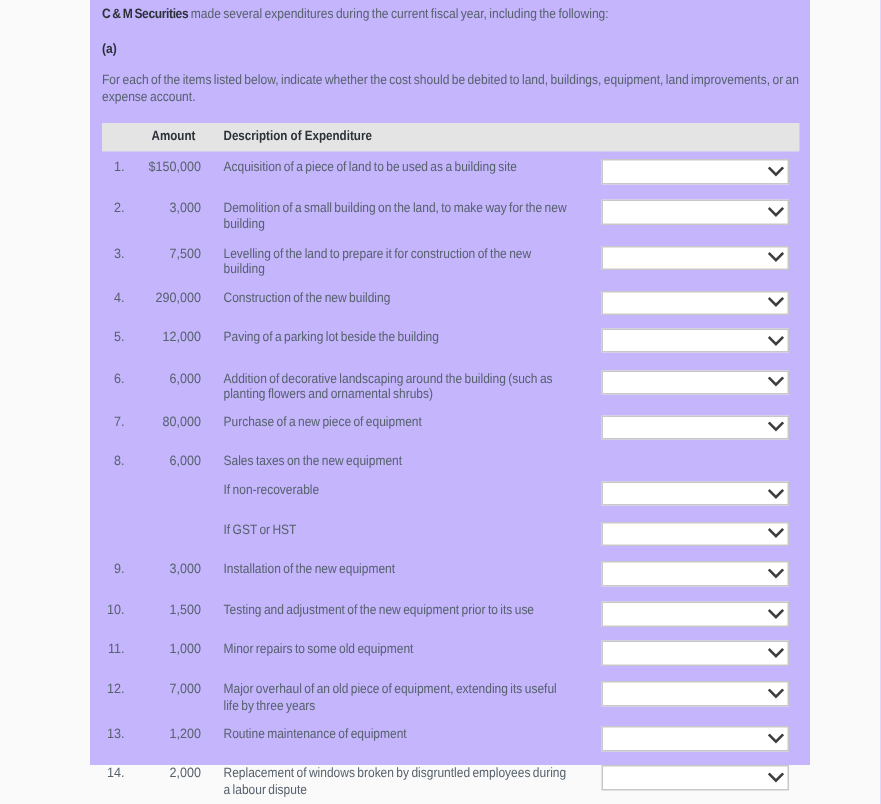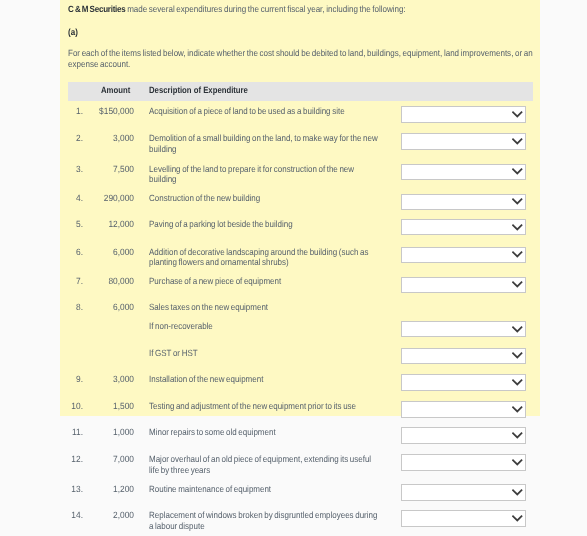--- a/index.html
+++ b/index.html
@@ -1,20 +1,20 @@
 <!DOCTYPE html>
 <html><head>
 <meta charset="utf-8">
 <style>
   html,body{margin:0;padding:0;}
   body{width:587px;height:536px;background:#fafafa;overflow:hidden;
        font-family:"Liberation Sans",sans-serif;
        -webkit-font-smoothing:antialiased;text-rendering:geometricPrecision;}
   #app{position:relative;width:587px;height:536px;}
-  .sheet{position:absolute;left:60px;top:0;width:480px;height:416px;background:#fef9c3;}
+  .sheet{position:absolute;left:60px;top:0;width:480px;height:510px;background:#c4b5fd;}
 
   
   .para{position:absolute;left:8px;font-size:9px;color:#56616c;line-height:10.9px;
         word-spacing:-0.7px;transform:scaleX(0.8925);transform-origin:left top;width:540px;}
   .para .b{font-weight:700;color:#2b3137;letter-spacing:-0.28px;}
   #intro{top:4.2px;}
   #partlabel{top:26.7px;font-weight:700;color:#2b3137;}
   #instructions{top:48.3px;}
 
   

